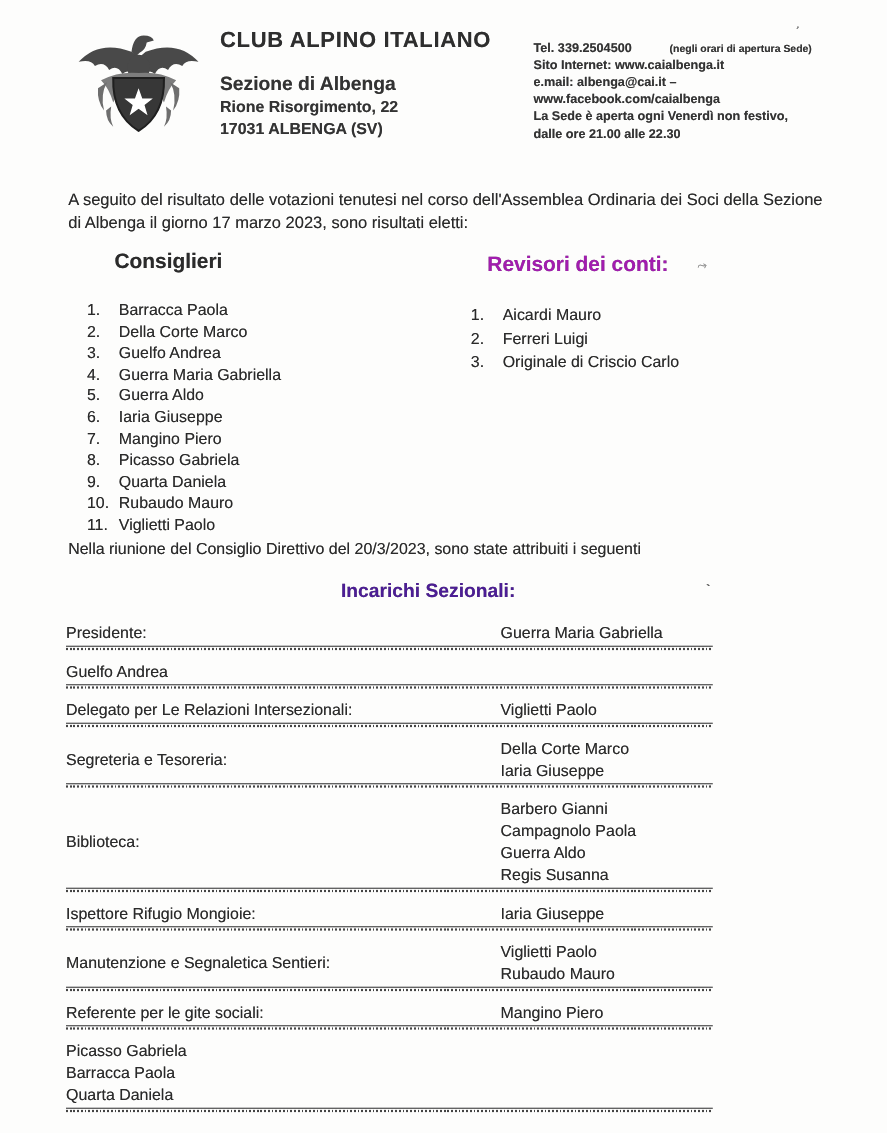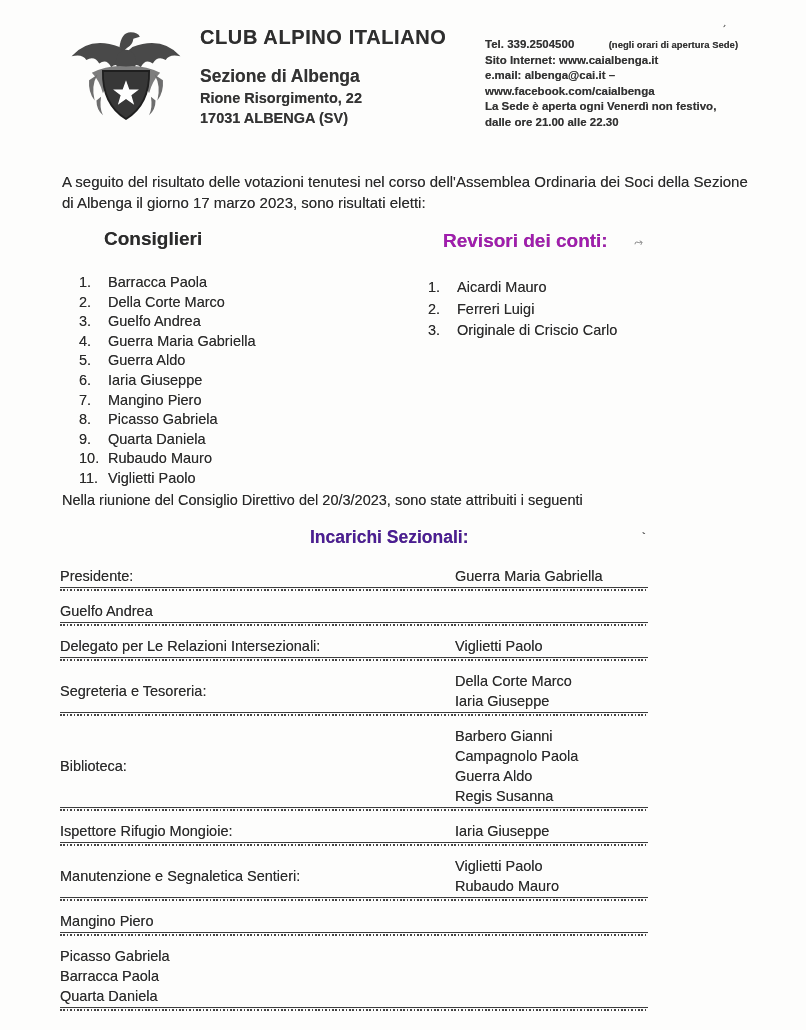--- a/index.html
+++ b/index.html
@@ -207,20 +207,21 @@
     </div>
 
     <div class="incarico-row">
       <div class="role">Manutenzione e Segnaletica Sentieri:</div>
       <div class="names">Viglietti Paolo
 Rubaudo Mauro</div>
       <div class="row-underline"></div>
     </div>
 
     <div class="incarico-row">
+      <div class="role">Referente per le gite sociali:</div>
       <div class="names">Mangino Piero</div>
       <div class="row-underline"></div>
     </div>
 
     <div class="incarico-row">
       <div class="names">Picasso Gabriela
 Barracca Paola
 Quarta Daniela</div>
       <div class="row-underline"></div>
     </div>

